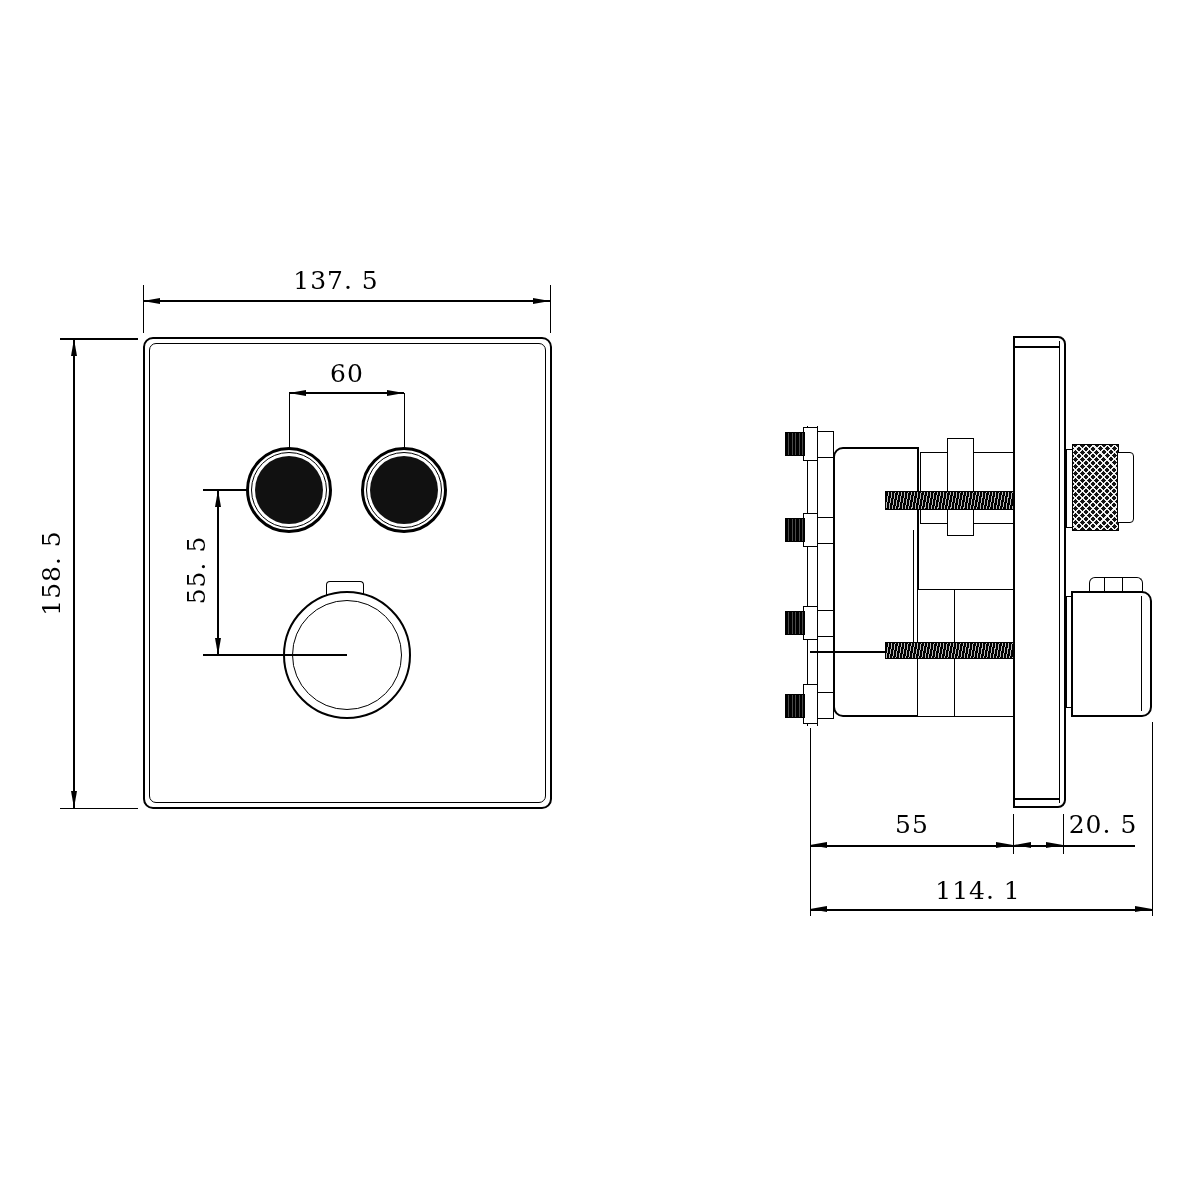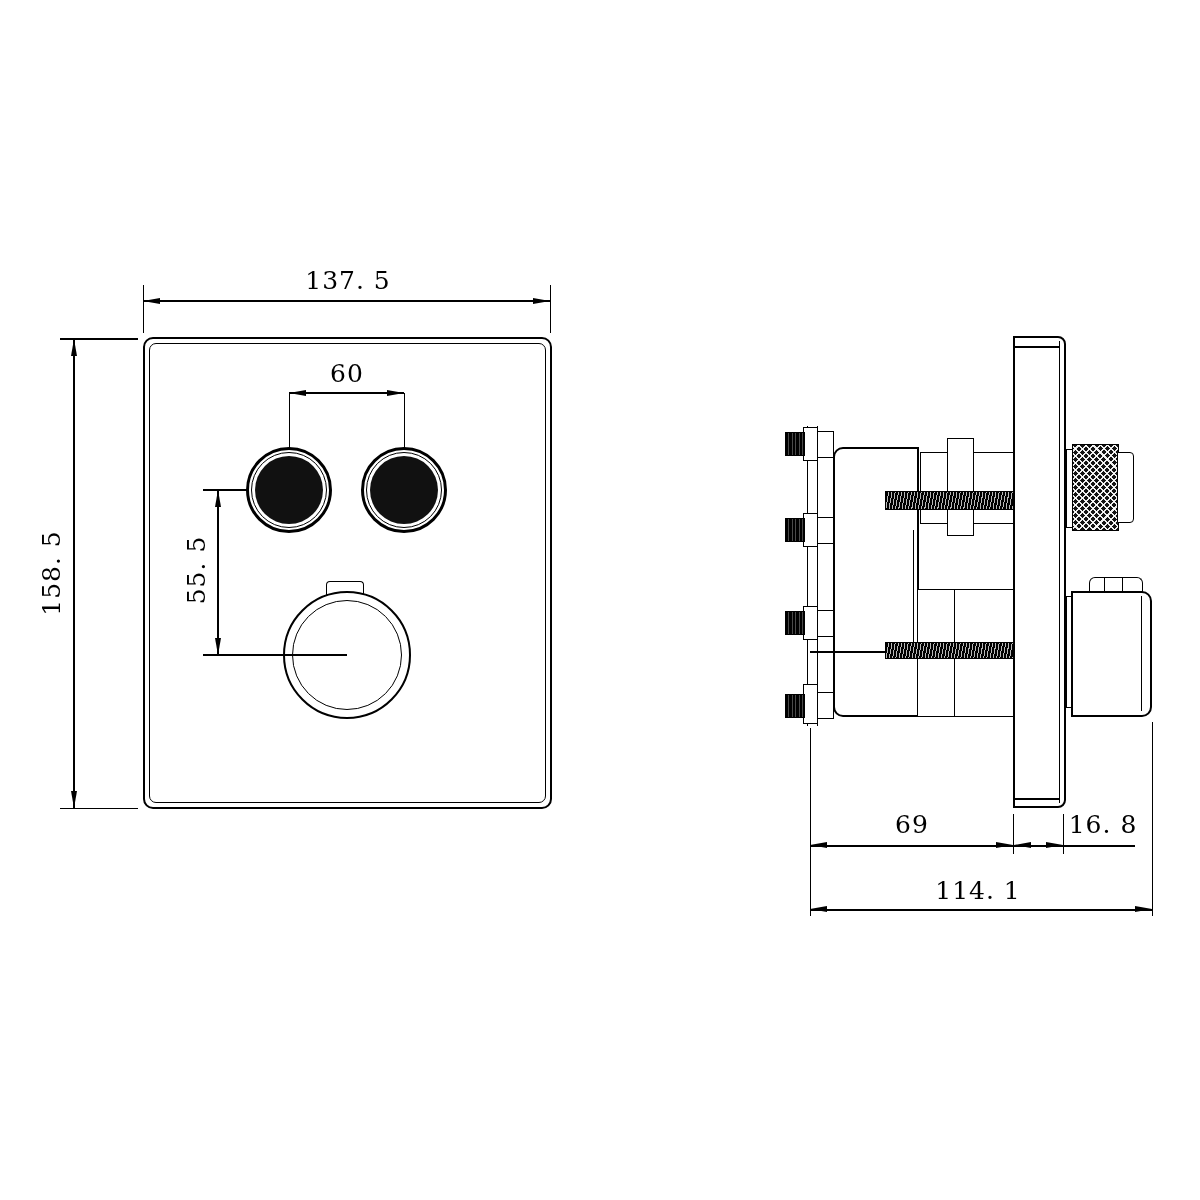--- a/index.html
+++ b/index.html
@@ -60,21 +60,21 @@
     <div class="circ noFill" style="position:absolute;left:283px;top:591px;width:128px;height:128px;border:2px solid #000;background:#fff;"></div>
     <div class="circ noFill" style="position:absolute;left:292px;top:600px;width:110px;height:110px;border:1.5px solid #000;background:transparent;"></div>
 
     <div class="ln" style="left:203px;top:654.4px;width:144px;height:1.2px;"></div>
 
     <div class="ln" style="left:142.5px;top:285px;width:1.2px;height:48px;"></div>
     <div class="ln" style="left:549.8px;top:285px;width:1.2px;height:48px;"></div>
     <div class="ln" style="left:143px;top:300.4px;width:407px;height:1.5px;"></div>
     <div class="arrL" style="left:143px;top:297.5px;"></div>
     <div class="arrR" style="left:533px;top:297.5px;"></div>
-    <div class="lbl" style="left:288px;top:268px;width:120px;">137. 5</div>
+    <div class="lbl" style="left:276px;top:268px;width:120px;">137. 5</div>
 
     <div class="ln" style="left:60px;top:338.4px;width:78px;height:1.2px;"></div>
     <div class="ln" style="left:60px;top:807.5px;width:78px;height:1.2px;"></div>
     <div class="ln" style="left:73.4px;top:339px;width:1.5px;height:469px;"></div>
     <div class="arrU" style="left:70.5px;top:339px;"></div>
     <div class="arrD" style="left:70.5px;top:791px;"></div>
     <div class="lbl vlbl" style="left:-28px;top:560px;width:160px;">158. 5</div>
 
     <div class="ln" style="left:289px;top:392.4px;width:115px;height:1.5px;"></div>
     <div class="arrL" style="left:289px;top:389.5px;"></div>
@@ -135,27 +135,27 @@
     <div class="ln" style="left:1104px;top:578px;width:1.2px;height:14px;"></div>
     <div class="ln" style="left:1122px;top:578px;width:1.2px;height:14px;"></div>
     <div class="outline" style="left:1071px;top:591px;width:81px;height:126px;border-width:2px;border-radius:0 10px 10px 0;"></div>
     <div class="ln" style="left:1141px;top:596px;width:1.2px;height:115px;"></div>
 
     <div class="ln" style="left:809.5px;top:728px;width:1.2px;height:188px;"></div>
     <div class="ln" style="left:1012.5px;top:814px;width:1.2px;height:40px;"></div>
     <div class="ln" style="left:810px;top:845px;width:203px;height:1.5px;"></div>
     <div class="arrL" style="left:810px;top:842.2px;"></div>
     <div class="arrR" style="left:996px;top:842.2px;"></div>
-    <div class="lbl" style="left:872px;top:812px;width:80px;">69</div>
+    <div class="lbl" style="left:872px;top:812px;width:80px;">55</div>
 
     <div class="ln" style="left:1062.5px;top:814px;width:1.2px;height:40px;"></div>
     <div class="ln" style="left:1013px;top:845px;width:122px;height:1.5px;"></div>
     <div class="arrL" style="left:1014px;top:842.2px;"></div>
     <div class="arrR" style="left:1046px;top:842.2px;"></div>
-    <div class="lbl" style="left:1058px;top:812px;width:90px;">16. 8</div>
+    <div class="lbl" style="left:1058px;top:812px;width:90px;">20. 5</div>
 
     <div class="ln" style="left:1151.5px;top:722px;width:1.2px;height:194px;"></div>
     <div class="ln" style="left:810px;top:909px;width:342px;height:1.5px;"></div>
     <div class="arrL" style="left:810px;top:906.2px;"></div>
     <div class="arrR" style="left:1135px;top:906.2px;"></div>
     <div class="lbl" style="left:908px;top:878px;width:140px;">114. 1</div>
   </div>
 
 </div>
 

